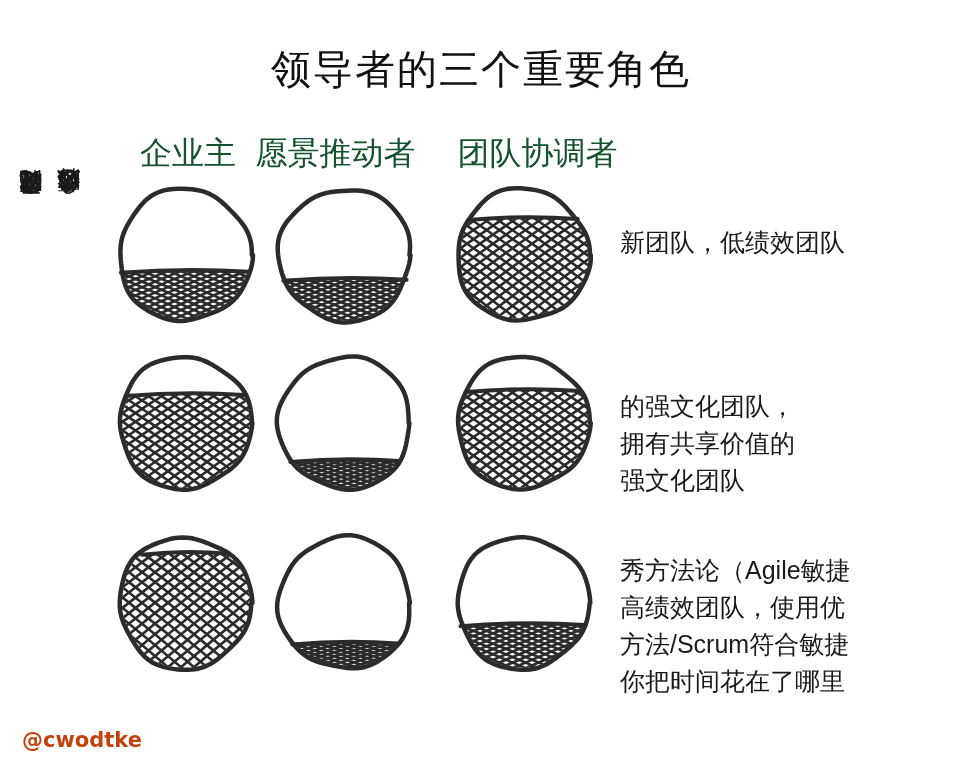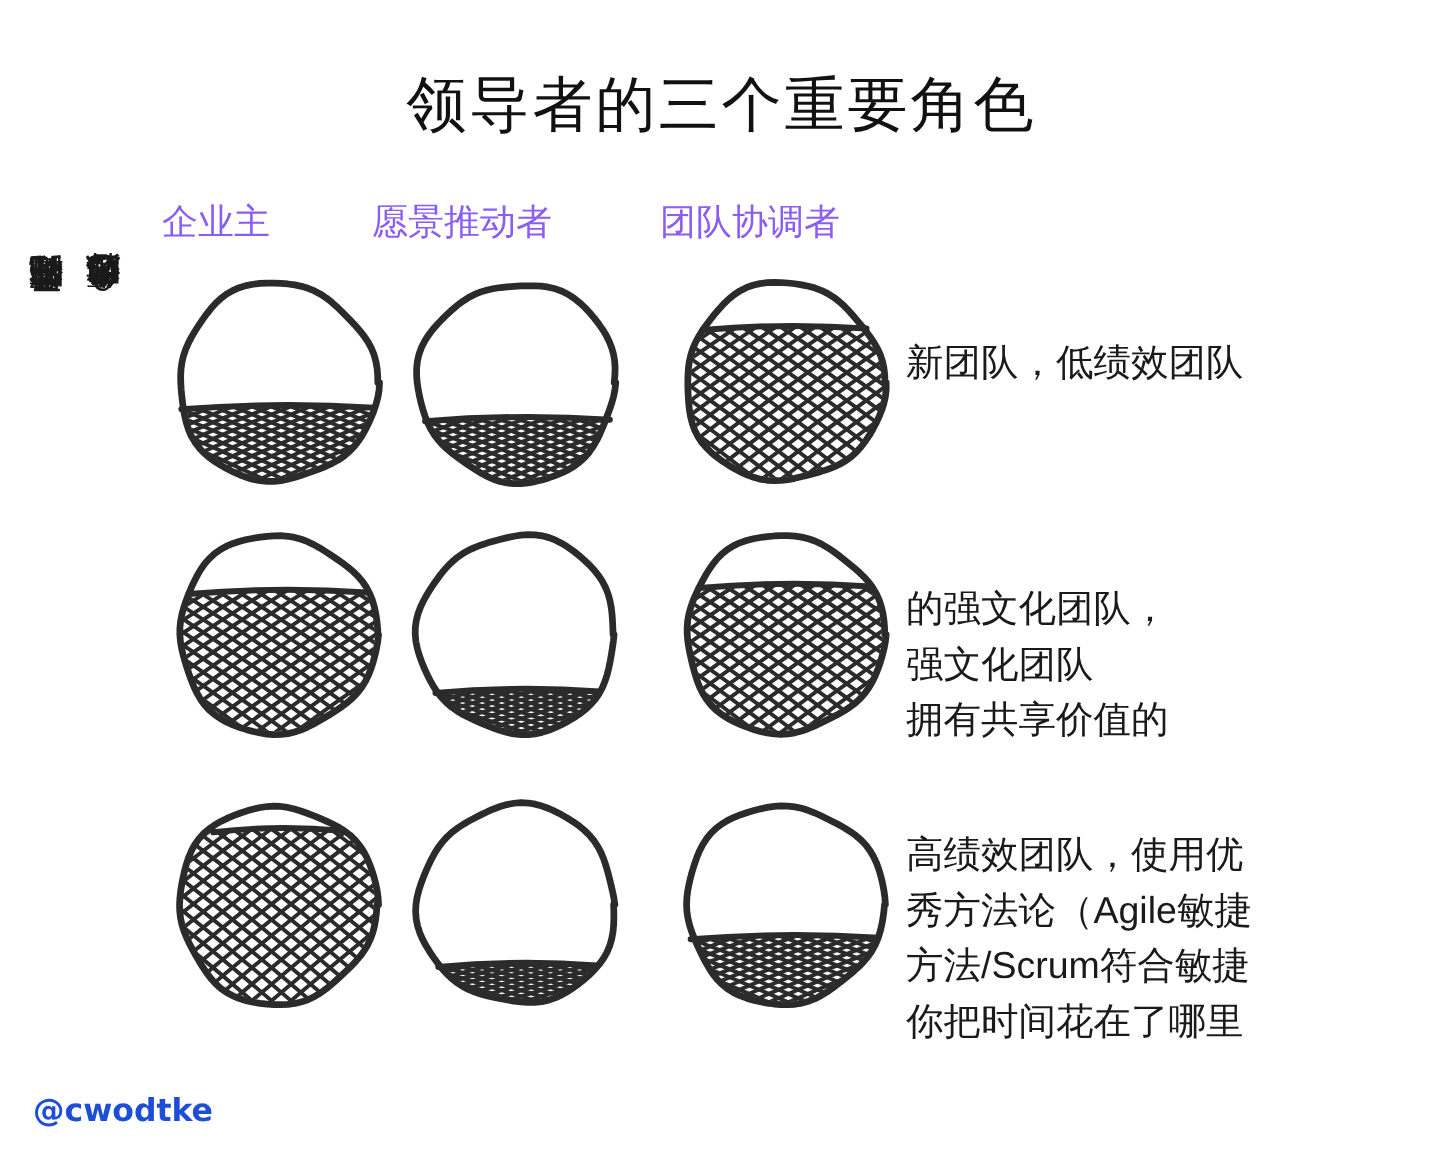--- a/index.html
+++ b/index.html
@@ -29,22 +29,23 @@
     text-align: center;
     font-size: 40px;
     letter-spacing: 2px;
     font-weight: 400;
     color: #111111;
   }
 
   .col-head {
     position: absolute;
     top: 132px;
-    font-size: 24px;
-    color: #8b5cf6;
+    font-size: 32px;
+    color: #14532d;
+    text-align: center;
     white-space: nowrap;
   }
   .col-head.c0 { left: 108px; width: 160px; }
   .col-head.c1 { left: 248px; width: 175px; }
   .col-head.c2 { left: 440px; width: 195px; }
 
   .side-labels {
     position: absolute;
     left: 0px;
     top: 178px;
@@ -72,36 +73,36 @@
   .cellwrap {
     position: absolute;
   }
 
   .circle {
     display: block;
   }
 
   .rowtext {
     position: absolute;
-    left: 604px;
+    left: 620px;
     font-size: 25px;
     line-height: 37px;
     color: #1a1a1a;
   }
   .rowtext.r0 { top: 224px; }
   .rowtext.r1 { top: 388px; }
   .rowtext.r2 { top: 552px; }
 
   .handle {
     position: absolute;
     left: 22px;
     bottom: 18px;
     font-size: 21px;
     font-weight: bold;
-    color: #1d4ed8;
+    color: #c2410c;
     font-family: "DejaVu Sans", sans-serif;
   }
 </style>
 </head>
 <body>
 
 <div class="page">
 
   <div class="title">领导者的三个重要角色</div>
 
@@ -880,25 +881,25 @@
           <path d="M141.68 75.00 L141.25 79.63 L140.63 84.22 L139.80 88.77 L138.72 93.27 L137.30 97.67 L135.49 101.93 L133.26 105.98 L130.64 109.77 L127.68 113.28 L124.48 116.52 L121.12 119.54 L117.69 122.41 L114.22 125.20 L110.71 127.94 L107.12 130.64 L103.40 133.24 L99.50 135.65 L95.40 137.77 L91.08 139.49 L86.59 140.75 L81.99 141.52 L77.33 141.83 L72.67 141.75 L68.03 141.35 L63.41 140.71 L58.83 139.87 L54.27 138.80 L49.76 137.47 L45.34 135.81 L41.09 133.74 L37.08 131.22 L33.40 128.25 L30.09 124.88 L27.16 121.19 L24.59 117.30 L22.30 113.29 L20.21 109.24 L18.25 105.17 L16.38 101.10 L14.61 96.98 L13.00 92.78 L11.62 88.47 L10.58 84.05 L9.93 79.55 L9.72 75.00 L9.92 70.45 L10.49 65.93 L11.33 61.47 L12.37 57.04 L13.57 52.64 L14.92 48.25 L16.45 43.87 L18.23 39.53 L20.37 35.31 L22.91 31.29 L25.90 27.58 L29.32 24.26 L33.11 21.38 L37.18 18.94 L41.44 16.88 L45.81 15.14 L50.21 13.65 L54.64 12.35 L59.10 11.22 L63.59 10.28 L68.13 9.61 L72.71 9.28 L77.29 9.37 L81.84 9.90 L86.31 10.87 L90.65 12.22 L94.87 13.86 L98.97 15.68 L102.99 17.62 L106.97 19.62 L110.95 21.70 L114.91 23.92 L118.82 26.34 L122.58 29.05 L126.12 32.11 L129.32 35.54 L132.12 39.31 L134.49 43.37 L136.44 47.64 L138.04 52.06 L139.35 56.55 L140.42 61.10 L141.28 65.68 L141.92 70.32 L142.27 75.00 Z" stroke="#2b2b2b" stroke-width="4.5" fill="none" stroke-linejoin="round"></path>
         </svg>
       </div>
     </div>
 
   <div class="rowtext r0" id="rt0">
       <div>新团队，低绩效团队</div>
     </div>
   <div class="rowtext r1" id="rt1">
       <div>的强文化团队，</div>
+      <div>拥有共享价值的</div>
       <div>强文化团队</div>
-      <div>拥有共享价值的</div>
     </div>
   <div class="rowtext r2" id="rt2">
+      <div>秀方法论（Agile敏捷</div>
       <div>高绩效团队，使用优</div>
-      <div>秀方法论（Agile敏捷</div>
       <div>方法/Scrum符合敏捷</div>
       <div>你把时间花在了哪里</div>
     </div>
 
   <div class="handle">@cwodtke</div>
 
 </div>
 
 </body></html>

